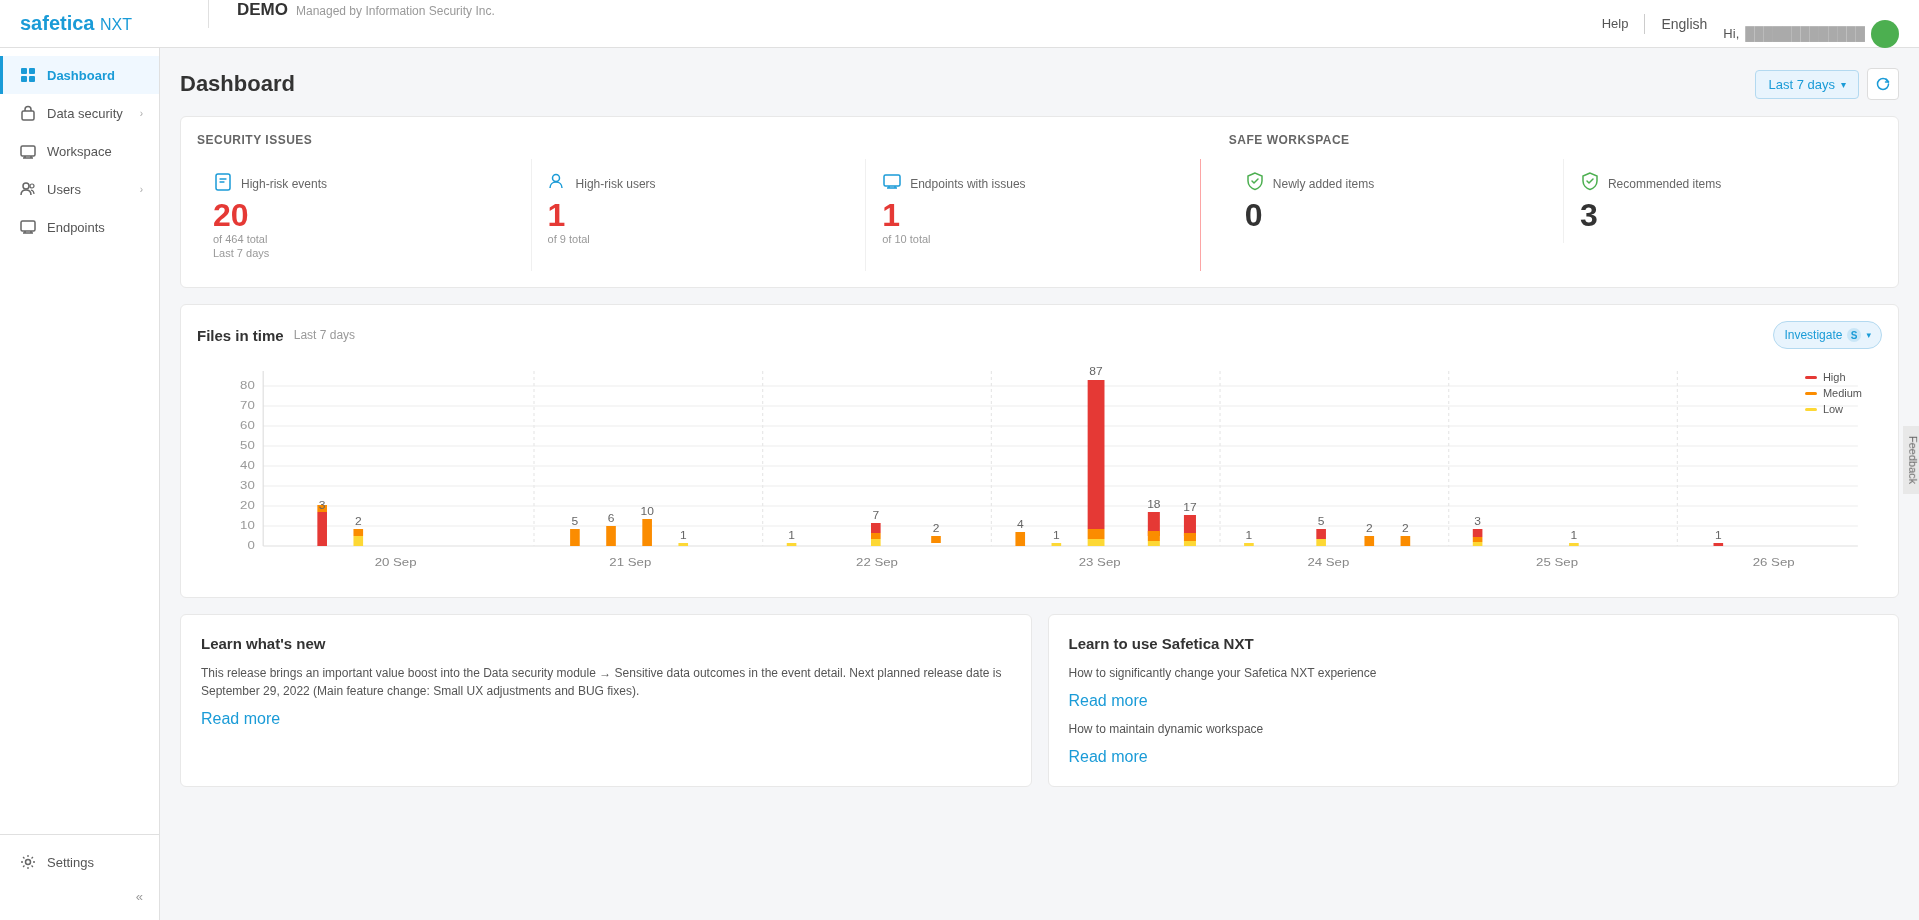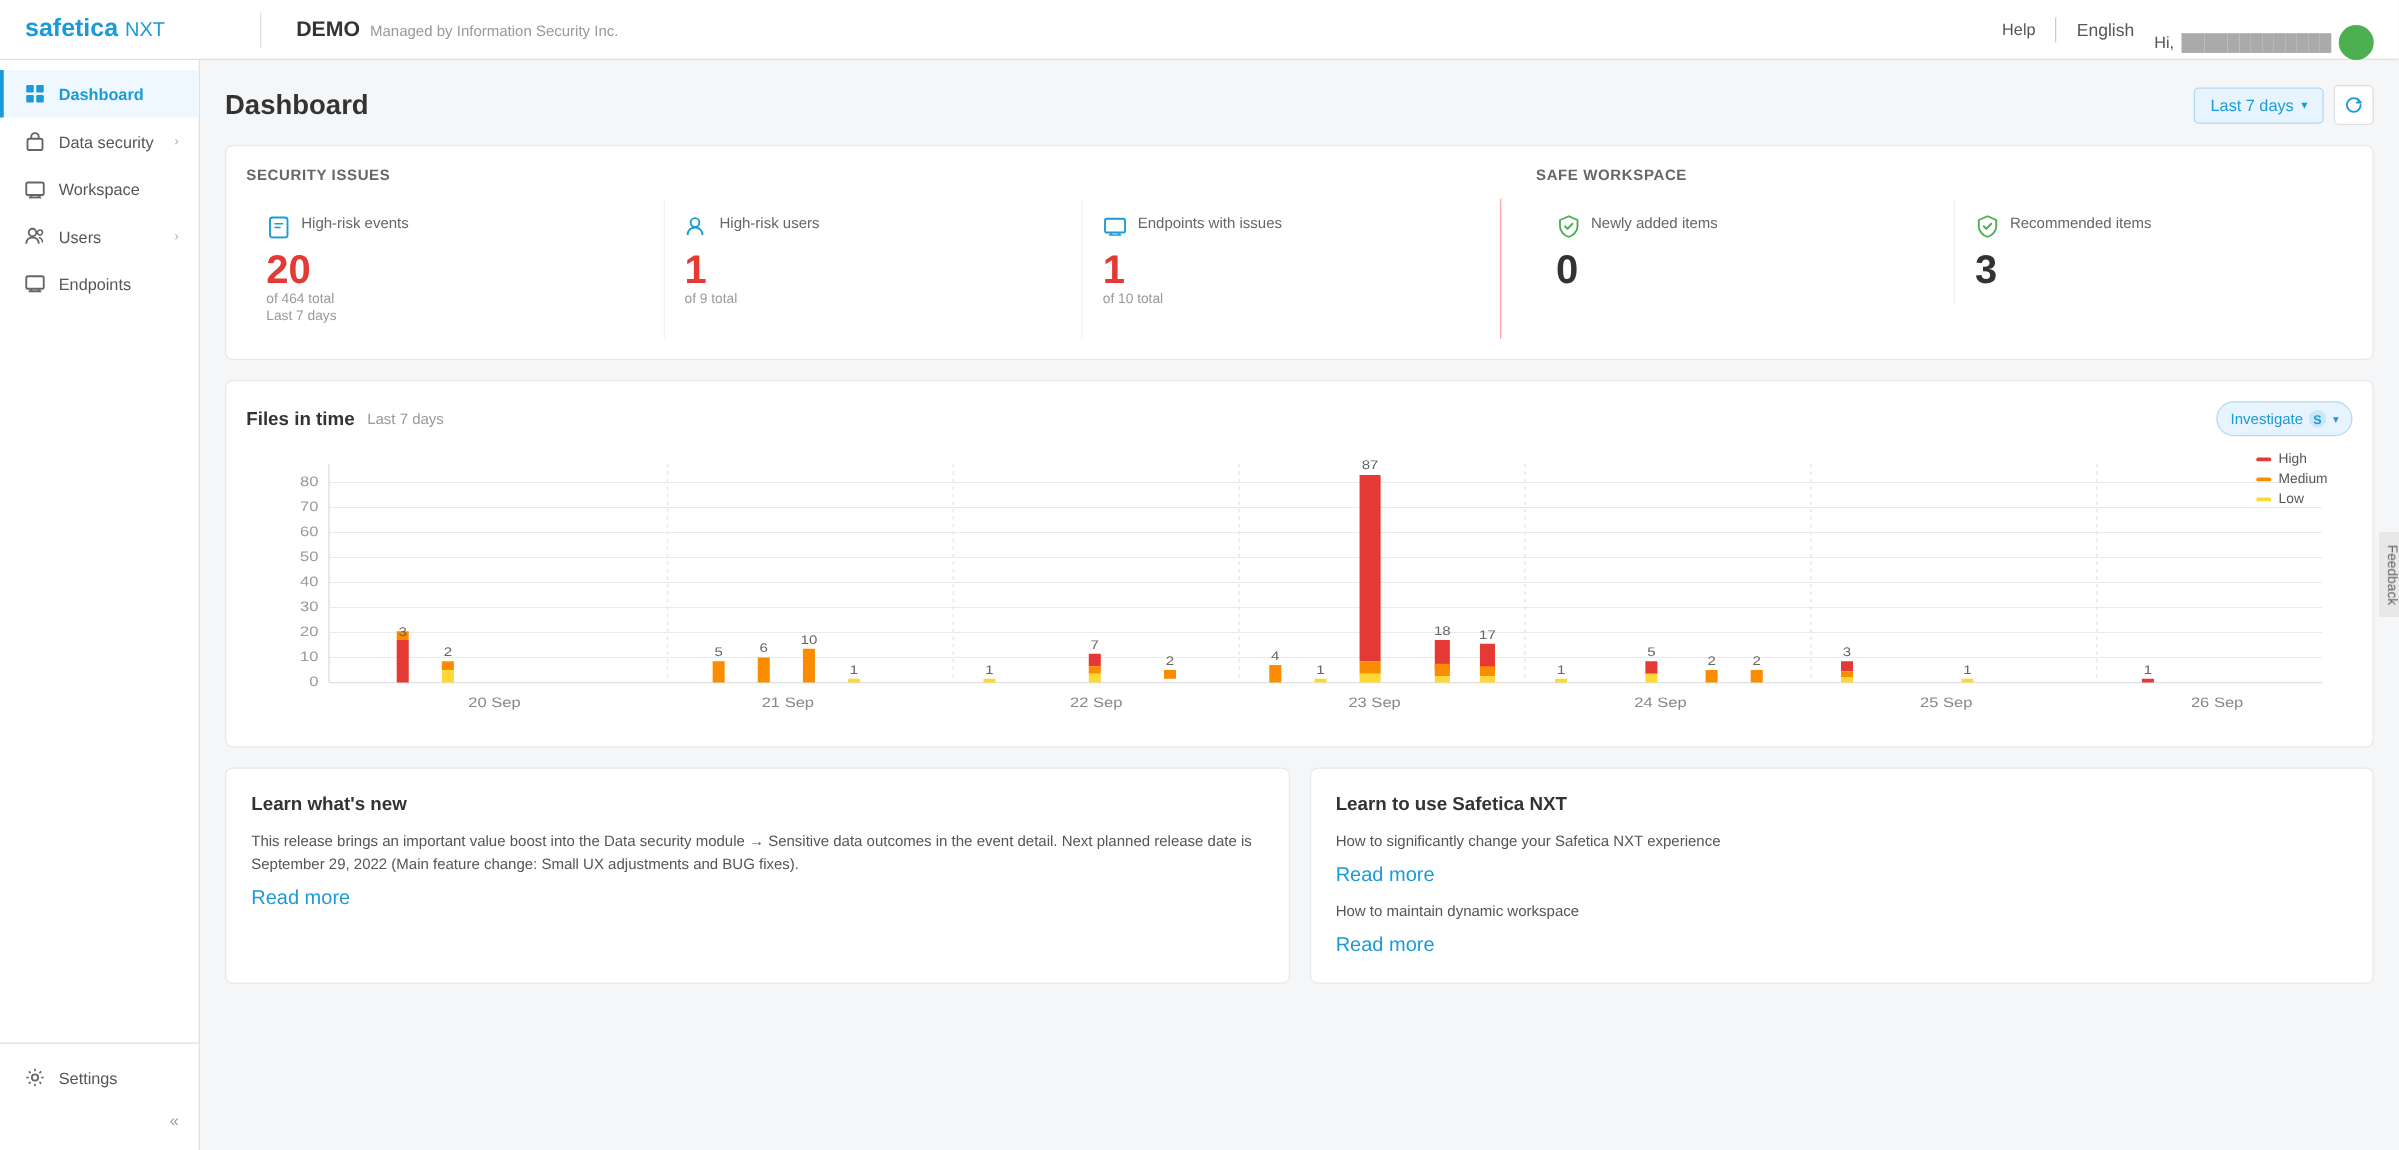--- a/index.html
+++ b/index.html
@@ -1,19 +1,19 @@
 <!DOCTYPE html>
 <html><head>
   <meta charset="utf-8">
   <style>
     * { box-sizing: border-box; margin: 0; padding: 0; }
     body { font-family: 'Segoe UI', Arial, sans-serif; font-size: 13px; background: #f5f6f8; color: #333; display: flex; flex-direction: column; height: 100vh; overflow: hidden; }
 
     
-    .topbar { display: flex; align-items: center; height: 48px; background: #fff; border-bottom: 1px solid #e0e0e0; padding: 0 20px; gap: 28px; flex-shrink: 0; }
+    .topbar { display: flex; height: 48px; background: #fff; border-bottom: 1px solid #e0e0e0; padding: 0 20px; gap: 28px; flex-shrink: 0; }
     .logo { display: flex; align-items: center; gap: 2px; font-size: 20px; font-weight: 700; color: #1a9bd7; width: 160px; flex-shrink: 0; }
     .demo-section { display: flex; align-items: baseline; gap: 8px; }
     .demo-title { font-size: 17px; font-weight: 600; color: #333; }
     .demo-sub { font-size: 12px; color: #999; }
     .topbar-right { margin-left: auto; display: flex; align-items: center; gap: 16px; }
     .topbar-right .help { font-size: 13px; color: #555; cursor: pointer; }
     .topbar-right .divider { width: 1px; height: 20px; background: #ccc; }
     .topbar-right .lang { font-size: 14px; color: #555; }
     .topbar-right .user { font-size: 13px; color: #555; display: flex; align-items: center; gap: 6px; margin-top: 20px; }
     .avatar { width: 28px; height: 28px; border-radius: 50%; background: #4caf50; display: inline-block; }
@@ -36,40 +36,40 @@
 
     
     .dashboard-header { display: flex; align-items: center; justify-content: space-between; margin-bottom: 16px; }
     .dashboard-title { font-size: 22px; font-weight: 600; color: #333; }
     .header-right { display: flex; align-items: center; gap: 8px; }
     .time-btn { display: flex; align-items: center; gap: 6px; padding: 6px 12px; background: #e8f4fd; border: 1px solid #b3d9f0; border-radius: 4px; cursor: pointer; font-size: 13px; color: #1a9bd7; font-weight: 500; }
     .refresh-btn { width: 32px; height: 32px; display: flex; align-items: center; justify-content: center; border: 1px solid #ddd; border-radius: 4px; cursor: pointer; background: #fff; color: #1a9bd7; }
     .section-label { font-size: 12px; font-weight: 600; color: #666; text-transform: uppercase; letter-spacing: 0.5px; margin-bottom: 12px; }
     .card { flex: 1; padding: 12px 16px; border-right: 1px solid #f0f0f0; }
     .card:last-child { border-right: none; }
-    .card-header { display: flex; align-items: flex-start; gap: 8px; margin-bottom: 8px; }
+    .card-header { display: flex; align-items: flex-end; gap: 8px; margin-bottom: 8px; }
     .card-icon { width: 20px; height: 20px; display: flex; align-items: center; justify-content: center; }
     .card-label { font-size: 12px; color: #666; }
     .card-value { font-size: 32px; font-weight: 700; color: #e53935; line-height: 1; }
     .card-value.black { color: #333; }
     .card-sub { font-size: 11px; color: #999; margin-top: 2px; }
 
     
     .chart-section { background: #fff; border-radius: 6px; padding: 16px; margin-bottom: 16px; border: 1px solid #e8e8e8; }
     .chart-header { display: flex; align-items: center; justify-content: space-between; margin-bottom: 12px; }
     .chart-title { font-size: 15px; font-weight: 600; color: #333; display: flex; align-items: center; gap: 10px; }
     .chart-period { font-size: 12px; color: #999; font-weight: 400; }
     .investigate-btn { display: flex; align-items: center; gap: 4px; padding: 5px 10px; background: #e8f4fd; border: 1px solid #b3d9f0; border-radius: 14px; cursor: pointer; font-size: 12px; color: #1a9bd7; }
 
     
     .chart-container { position: relative; width: 100%; height: 220px; }
     .chart-svg { width: 100%; height: 100%; }
 
     
-    .legend { position: absolute; right: 20px; top: 0; display: flex; flex-direction: column; gap: 4px; }
+    .legend { position: absolute; right: 20px; top: 10px; display: flex; flex-direction: column; gap: 4px; }
     .legend-item { display: flex; align-items: center; gap: 6px; font-size: 11px; color: #555; }
     .legend-dot { width: 12px; height: 3px; border-radius: 2px; }
 
     
     .bottom-row { display: flex; gap: 16px; }
     .learn-section { flex: 1; background: #fff; border-radius: 6px; padding: 20px; border: 1px solid #e8e8e8; }
     .learn-title { font-size: 15px; font-weight: 600; color: #333; margin-bottom: 12px; }
     .learn-text { font-size: 12px; color: #555; line-height: 1.5; margin-bottom: 10px; }
     .read-more { font-size: 16px; color: #1a9bd7; cursor: pointer; }
 

